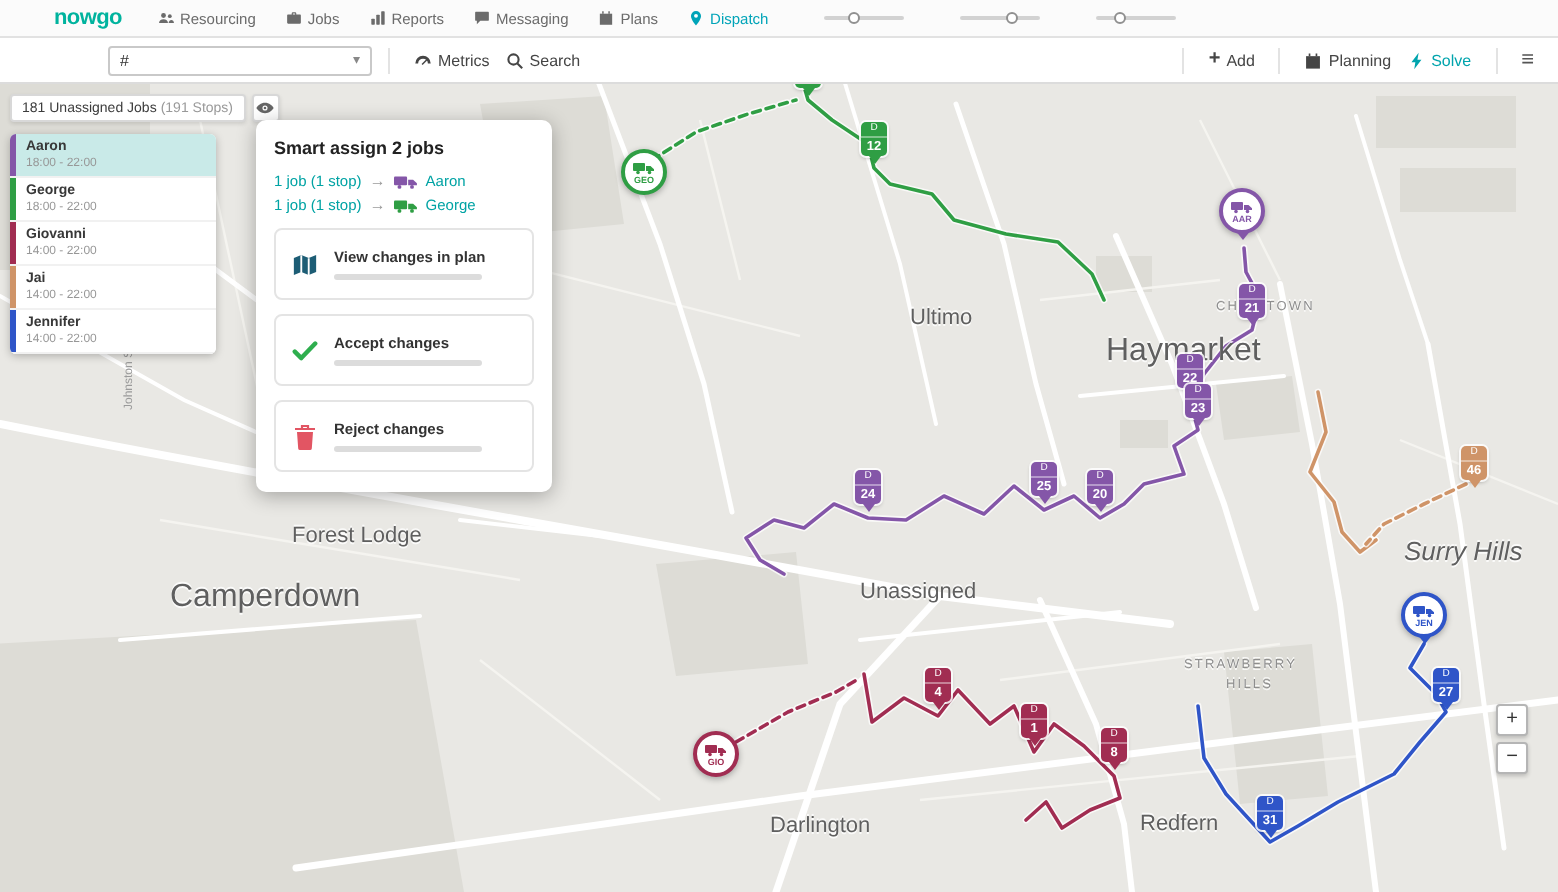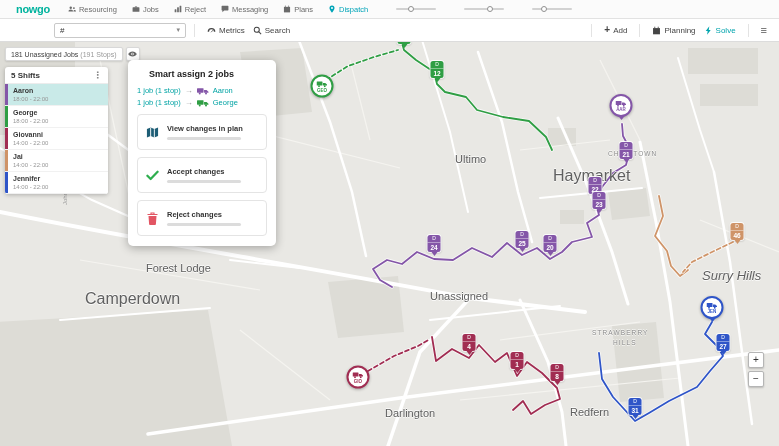--- a/index.html
+++ b/index.html
@@ -4,21 +4,21 @@
 <style>
   *{box-sizing:border-box}
   html,body{margin:0;padding:0}
   body{width:779px;height:446px;position:relative;overflow:hidden;
        font-family:"Liberation Sans","DejaVu Sans",sans-serif;background:#e9e8e4}
   svg{fill:currentColor;display:block}
 
   
   .topbar{position:absolute;top:0;left:0;width:100%;height:19px;background:#fbfbfb;
           border-bottom:1px solid #e2e2e2;display:flex;align-items:center;
-          padding:0 16px;z-index:20}
+          padding:0 27px;z-index:20}
   .logo{color:#00b39e;font-weight:bold;font-size:11px;margin-right:18px;letter-spacing:-.3px;cursor:pointer}
   .nav-items{display:flex;gap:15px;}
   .nav-item{display:flex;align-items:center;gap:3px;font-size:7.5px;color:#6b6b6b;cursor:pointer;white-space:nowrap}
   .nav-item .nav-ic svg{width:8px;height:8px}
   .nav-item.active{color:#00a4b8}
   .nav-sliders{display:flex;gap:28px;margin-left:28px;align-items:center}
   .slider{width:40px;height:2px;background:#d2d2d2;border-radius:1px;position:relative;cursor:pointer}
   .slider .knob{position:absolute;top:-2.5px;width:6px;height:6px;border-radius:50%;
                 background:#fff;border:1px solid #909090}
 
@@ -55,21 +55,21 @@
   .shift-row{display:flex;align-items:stretch;border-bottom:1px solid #f1f1f1;cursor:pointer;background:#fff}
   .shift-row.selected{background:#c9eae8}
   .sh-bar{width:3px;flex:none}
   .sh-txt{display:flex;flex-direction:column;padding:2.5px 5px}
   .sh-name{font-size:7px;font-weight:bold;color:#383838;line-height:8px}
   .sh-time{font-size:6px;color:#979797;line-height:7px;margin-top:1px}
 
   
   .smart-card{position:absolute;top:60px;left:128px;width:148px;background:#fff;border-radius:5px;
               box-shadow:0 2px 10px rgba(0,0,0,.3);z-index:14;padding:9px 9px 10px}
-  .smart-card h3{margin:0 12px 7px;font-size:9px;color:#222}
+  .smart-card h3{margin:0 0 7px;font-size:9px;color:#222}
   .assign-row{display:flex;align-items:center;gap:4px;font-size:7.5px;margin-bottom:3px}
   .a-jobs{color:#00a3a4}
   .a-arrow{color:#9a9a9a;font-size:8px}
   .a-truck svg{width:12px;height:8px}
   .a-driver{color:#00a3a4;cursor:pointer;text-decoration:none}
   .action-box{margin-top:7px;border:1px solid #e4e4e4;border-radius:4px;height:36px;display:flex;
               align-items:center;gap:8px;padding:0 8px;cursor:pointer;background:#fff}
   .act-ic svg{width:13px;height:13px}
   .act-body{display:flex;flex-direction:column}
   .act-label{font-size:7.5px;font-weight:bold;color:#333}
@@ -371,21 +371,21 @@
         <span>Jobs</span>
       </div>
       <div class="nav-item">
         <span class="nav-ic">
           <svg viewBox="0 0 12 12">
             <rect x="1" y="6.5" width="2.6" height="4.5" rx=".5"></rect>
             <rect x="4.7" y="3.5" width="2.6" height="7.5" rx=".5"></rect>
             <rect x="8.4" y="1" width="2.6" height="10" rx=".5"></rect>
           </svg>
         </span>
-        <span>Reject</span>
+        <span>Reports</span>
       </div>
       <div class="nav-item">
         <span class="nav-ic">
           <svg viewBox="0 0 14 13">
             <path d="M1 1.8C1 1.4 1.4 1 1.8 1h10.4c.4 0 .8.4.8.8v6.4c0 .4-.4.8-.8.8H5.5L2.5 12V9H1.8c-.4 0-.8-.4-.8-.8z"></path>
           </svg>
         </span>
         <span>Messaging</span>
       </div>
       <div class="nav-item">
@@ -485,24 +485,20 @@
         <svg viewBox="0 0 14 9">
           <path d="M7 .5C3.8.5 1.4 2.6.3 4.5 1.4 6.4 3.8 8.5 7 8.5s5.6-2.1 6.7-4C12.6 2.6 10.2.5 7 .5z"></path>
           <circle cx="7" cy="4.5" r="2" fill="#fff"></circle>
           <circle cx="7" cy="4.5" r="1"></circle>
         </svg>
       </span>
   </div>
 </div>
 
 <aside class="shifts-panel">
-  <div class="sp-head">
-    <span>5 Shifts</span>
-    <span class="kebab">⋮</span>
-  </div>
   <div id="shift-rows">
       <div class="shift-row selected">
         <span class="sh-bar" style="background:#8456a8"></span>
         <span class="sh-txt">
           <span class="sh-name">Aaron</span>
           <span class="sh-time">18:00 - 22:00</span>
         </span>
       </div>
       <div class="shift-row">
         <span class="sh-bar" style="background:#2f9e44"></span>

